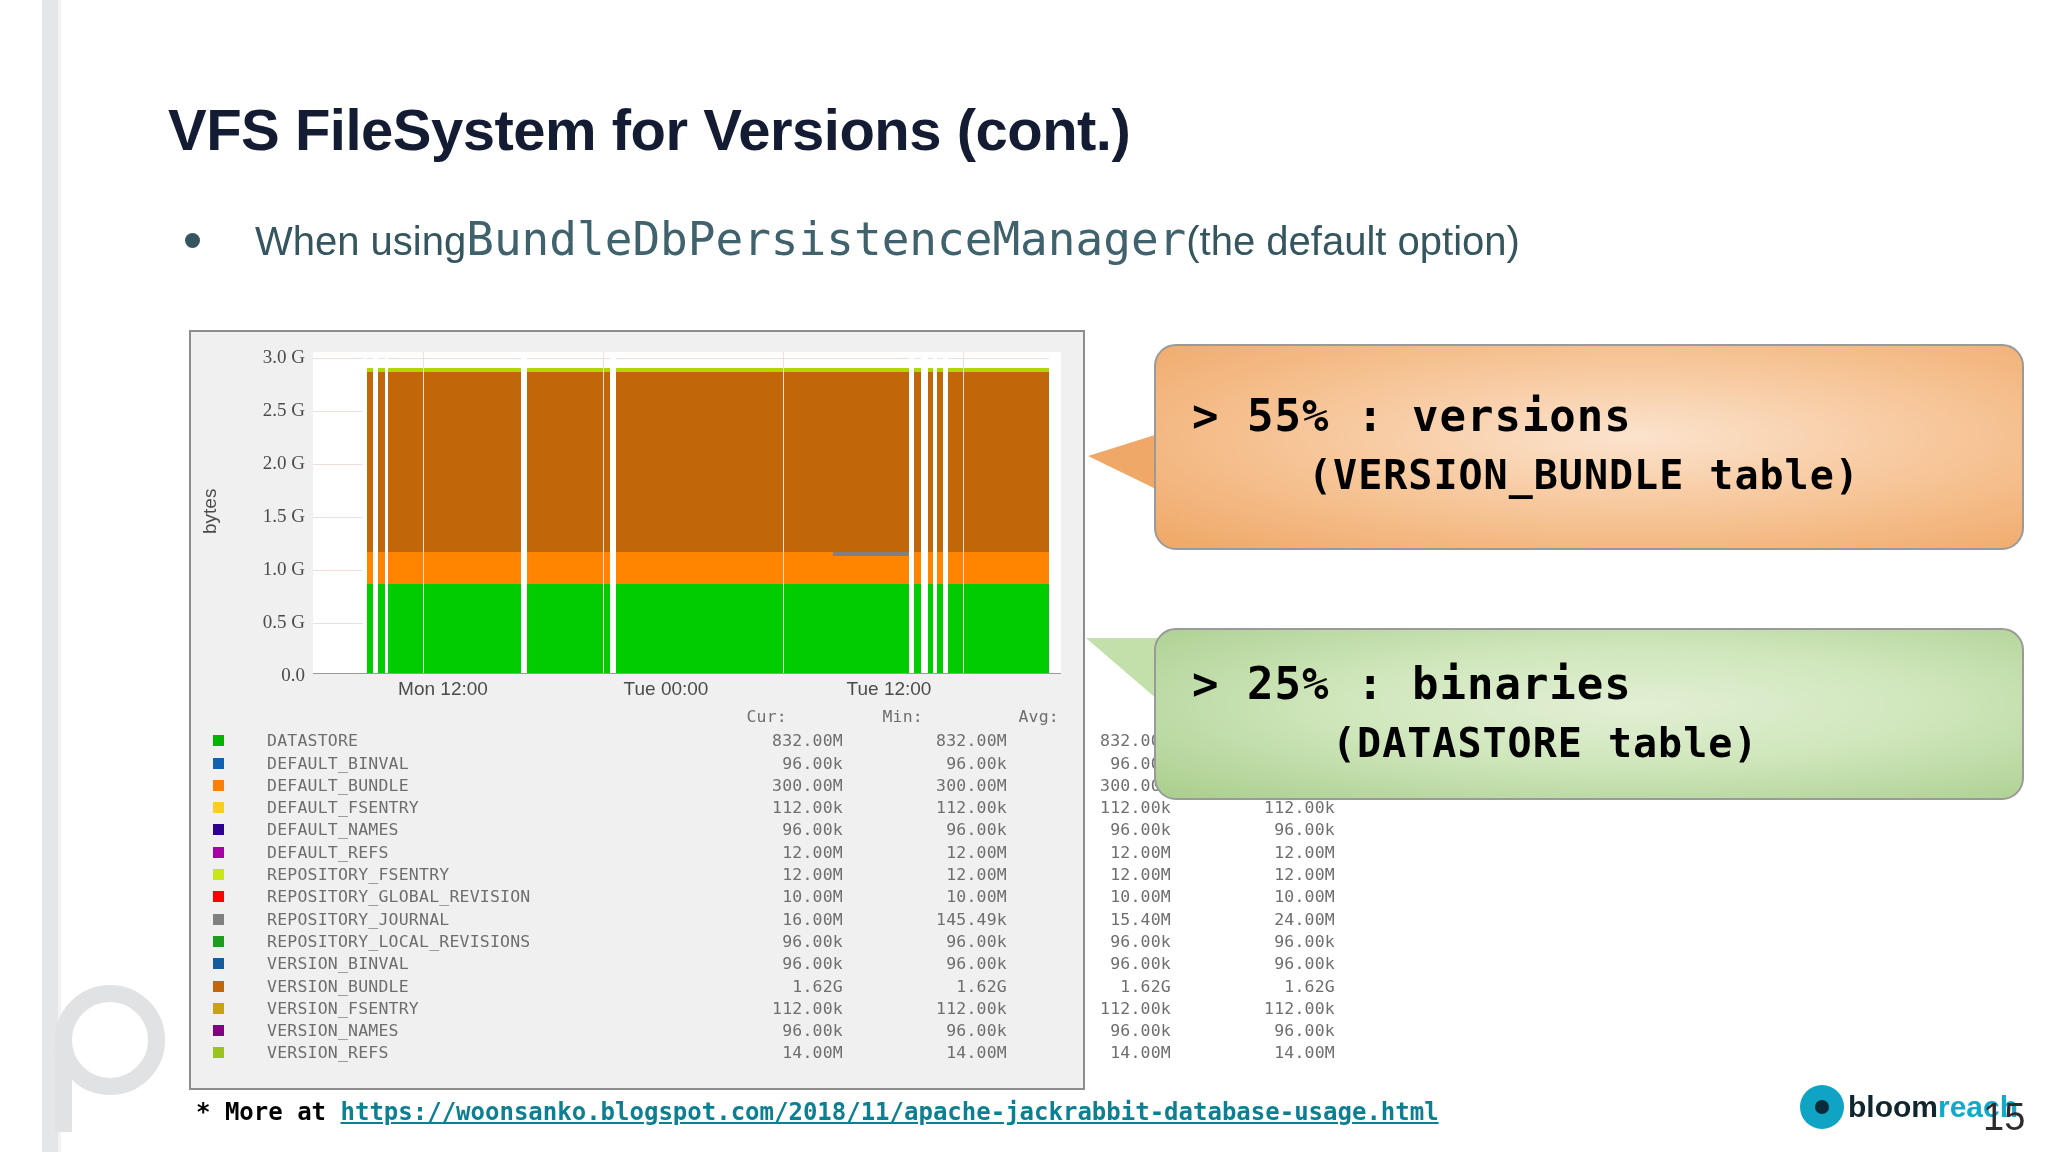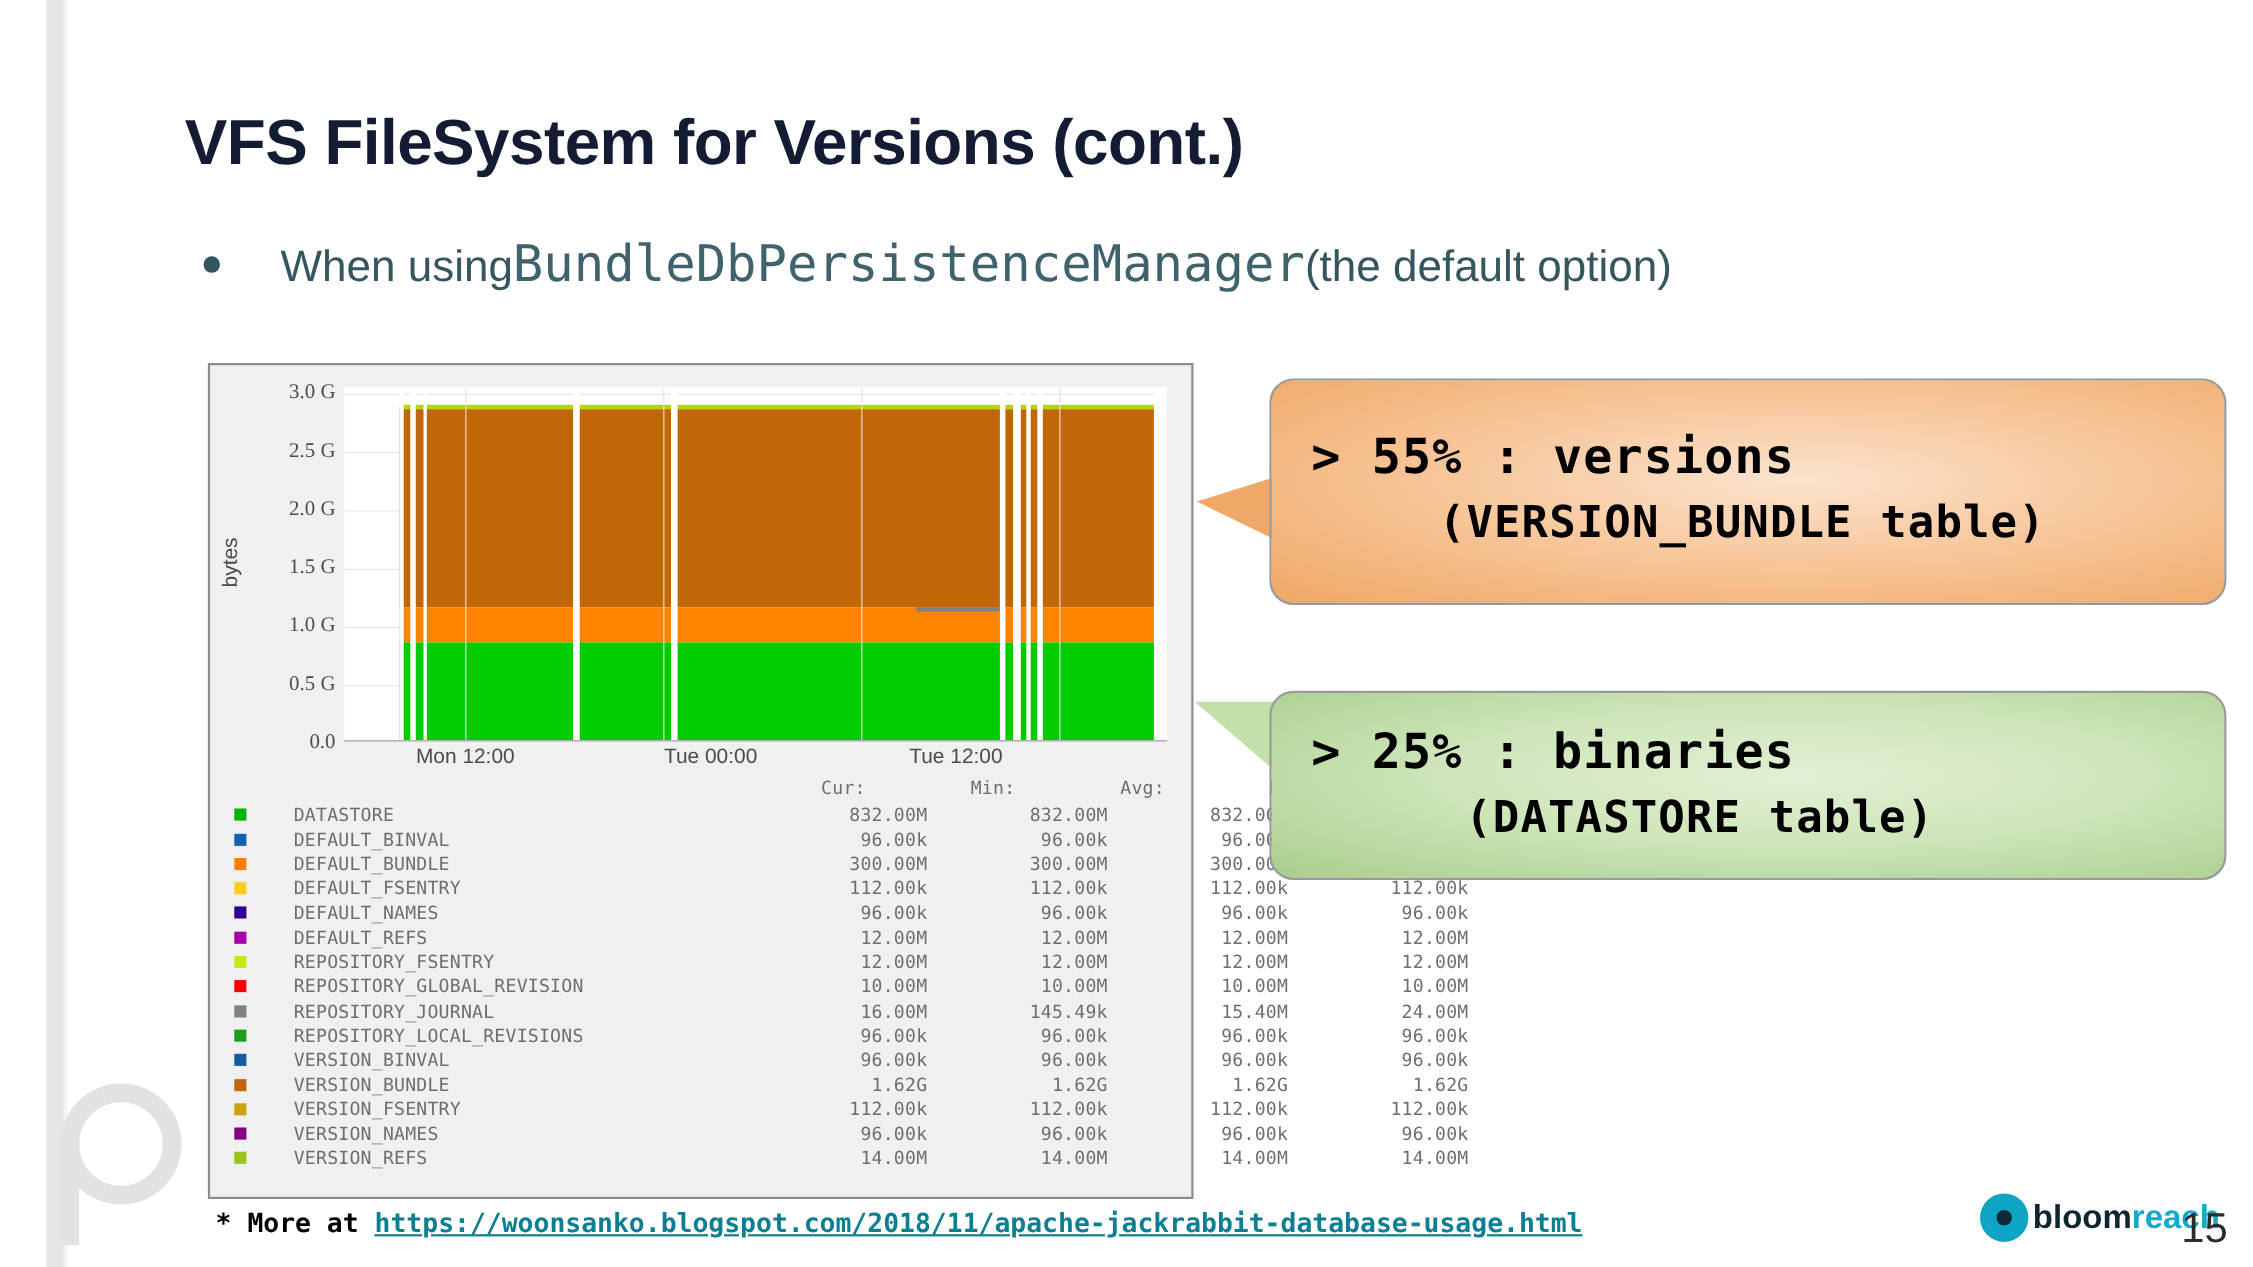--- a/index.html
+++ b/index.html
@@ -57,21 +57,21 @@
     position:absolute;left:122px;top:14px;width:748px;height:321px;
     background:#ffffff;overflow:hidden;
   }
   .grid-v{position:absolute;top:0;bottom:0;width:1px;background:#f3dede;}
   .grid-h{position:absolute;left:0;right:0;height:1px;background:#f3dede;}
   .axis-line{position:absolute;left:122px;top:335px;width:748px;height:1px;background:#9a9a9a;}
   .stack-band{position:absolute;left:0;right:0;}
   .gap{position:absolute;top:0;bottom:0;background:#ffffff;}
   .xtick{
     position:absolute;top:340px;font-family:"Liberation Sans",sans-serif;
-    font-size:19px;color:#4b4b4b;transform:translateX(-50%);
+    font-size:19px;color:#4b4b4b;transform:translateX(-50%);margin-left:20px;
   }
   
   .legend{
     position:absolute;left:22px;top:372px;width:856px;
     font-family:"DejaVu Sans Mono","Liberation Mono",monospace;
     font-size:16.5px;color:#6e6e6e;
   }
   .legend-head{display:flex;height:24px;align-items:center;}
   .lg-sw{width:16px;flex:none;}
   .lg-name{width:414px;flex:none;padding-left:10px;letter-spacing:0.2px;}

